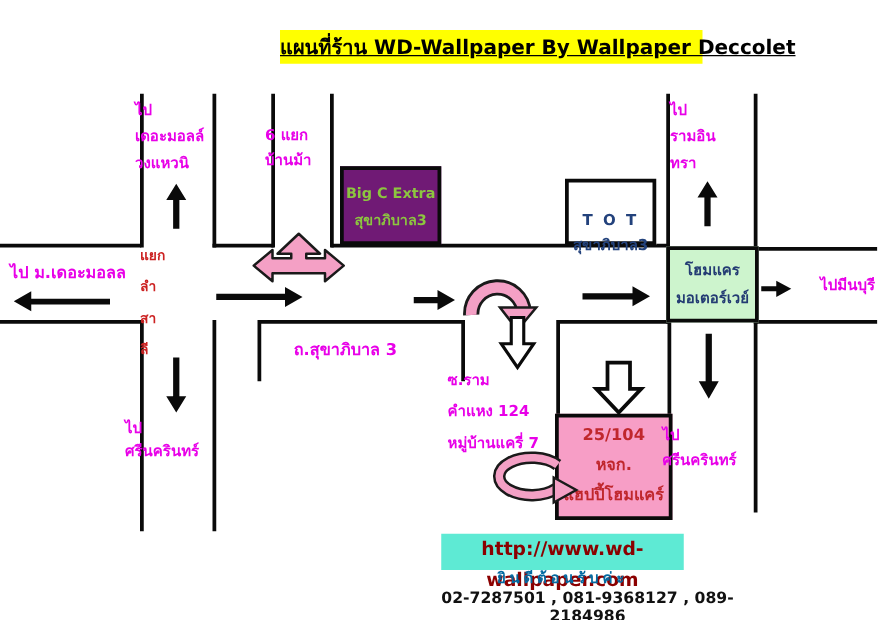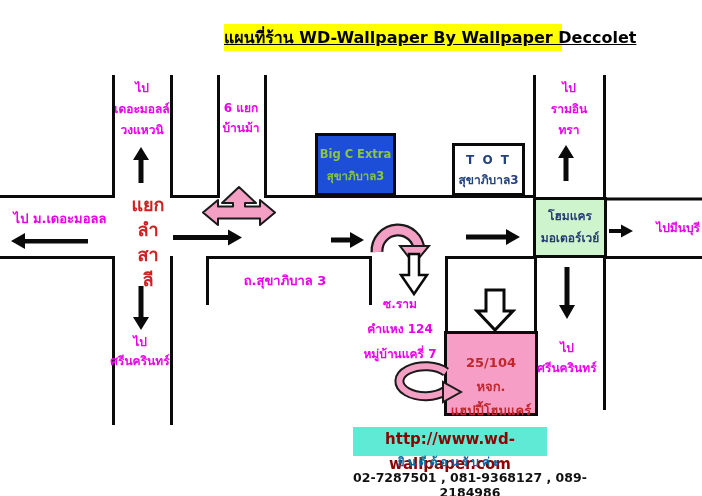--- a/index.html
+++ b/index.html
@@ -1,20 +1,20 @@
 <!DOCTYPE html>
 <html><head>
 <meta charset="utf-8">
 <style>
   html,body{margin:0;padding:0;background:#fff;}
   #canvas{
     position:relative;width:702px;height:496px;background:#ffffff;overflow:hidden;
     font-family:"DejaVu Sans","Liberation Sans",sans-serif;
   }
-  .lbl{position:absolute;text-align:center;font-weight:bold;color:#e800e8;font-size:12px;line-height:20px;z-index:4;white-space:nowrap;}
+  .lbl{position:absolute;text-align:left;font-weight:bold;color:#e800e8;font-size:12px;line-height:20px;z-index:4;white-space:nowrap;}
   .lbl div{white-space:nowrap;}
   .red{color:#cc2222;}
   svg{position:absolute;left:0;top:0;}
   #svg-main{z-index:1;}
   #svg-top{z-index:6;}
   .mapbox{position:absolute;border:3px solid #0a0a0a;box-sizing:border-box;text-align:center;font-weight:bold;z-index:3;}
   .title-band{
     position:absolute;left:224px;top:24px;width:338px;height:27px;background:#ffff00;
     text-align:center;font-size:16px;font-weight:bold;color:#000;line-height:27px;
     text-decoration:underline;z-index:5;white-space:nowrap;
@@ -89,36 +89,36 @@
     <path fill="#ffffff" stroke="#0a0a0a" stroke-width="3" d="M486,290 L504,290 L504,311 L513,311 L495,330 L477,311 L486,311 Z"></path>
     <g>
       <path d="M446,372 A26,15 0 1 0 445,391" stroke="#1a1a1a" stroke-width="10" fill="none" stroke-linecap="butt"></path>
       <path d="M446,372 A26,15 0 1 0 445,391" stroke="#f4a0c5" stroke-width="6" fill="none" stroke-linecap="butt"></path>
       <polygon points="443,382 443,402 461,392" fill="#f4a0c5" stroke="#1a1a1a" stroke-width="2"></polygon>
     </g>
   </svg>
 
   <div class="title-band">แผนที่ร้าน WD-Wallpaper By Wallpaper Deccolet</div>
 
-  <div class="mapbox" style="left:272px;top:133px;width:81px;height:63px;background:#1d4ed8;color:#8cc63f;font-size:11.5px;line-height:22px;padding-top:7px;margin-left:43px;">
+  <div class="mapbox" style="left:272px;top:133px;width:81px;height:63px;background:#701a75;color:#8cc63f;font-size:11.5px;line-height:22px;padding-top:7px;">
     <div>Big C Extra</div>
     <div>สุขาภิบาล3</div>
   </div>
 
-  <div class="mapbox" style="left:452px;top:143px;width:73px;height:53px;background:#fff;color:#23427c;font-size:12px;line-height:20px;padding-top:4px;">
+  <div class="mapbox" style="left:452px;top:143px;width:73px;height:53px;background:#fff;color:#23427c;font-size:12px;line-height:20px;padding-top:20px;">
     <div style="letter-spacing:2px;">T O T</div>
     <div>สุขาภิบาล3</div>
   </div>
 
   <div class="mapbox" style="left:533px;top:197px;width:74px;height:61px;background:#cdf4cd;color:#233b73;font-size:12px;line-height:22px;padding-top:5px;">
     <div>โฮมแคร</div>
     <div>มอเตอร์เวย์</div>
   </div>
 
-  <div class="mapbox" style="left:444px;top:331px;width:94px;height:85px;background:#f79ec6;color:#c0272d;font-size:13px;line-height:24px;padding-top:17px;">
+  <div class="mapbox" style="left:444px;top:331px;width:94px;height:85px;background:#f79ec6;color:#c0272d;font-size:13px;line-height:24px;padding-top:3px;">
     <div>25/104</div>
     <div>หจก.</div>
     <div>แฮปปี้โฮมแคร์</div>
   </div>
 
   <div class="lbl" style="left:108px;top:78px;width:68px;line-height:21px;">
     <div>ไป</div>
     <div>เดอะมอลล์</div>
     <div>วงแหวนิ</div>
   </div>
@@ -129,21 +129,21 @@
   </div>
 
   <div class="lbl" style="left:536px;top:78px;width:66px;line-height:21px;">
     <div>ไป</div>
     <div>รามอิน</div>
     <div>ทรา</div>
   </div>
 
   <div class="lbl" style="left:8px;top:209px;width:104px;font-size:13px;">ไป ม.เดอะมอลล</div>
 
-  <div class="lbl red" style="left:128px;top:192px;width:40px;font-size:18px;line-height:25px;">
+  <div class="lbl red" style="left:112px;top:192px;width:40px;font-size:11px;line-height:25px;">
     <div>แยก</div>
     <div>ลำ</div>
     <div>สา</div>
     <div>ลี</div>
   </div>
 
   <div class="lbl" style="left:235px;top:231px;width:100px;font-size:13px;margin-top:40px;">ถ.สุขาภิบาล 3</div>
 
   <div class="lbl" style="left:100px;top:333px;width:80px;line-height:19px;">
     <div>ไป</div>

